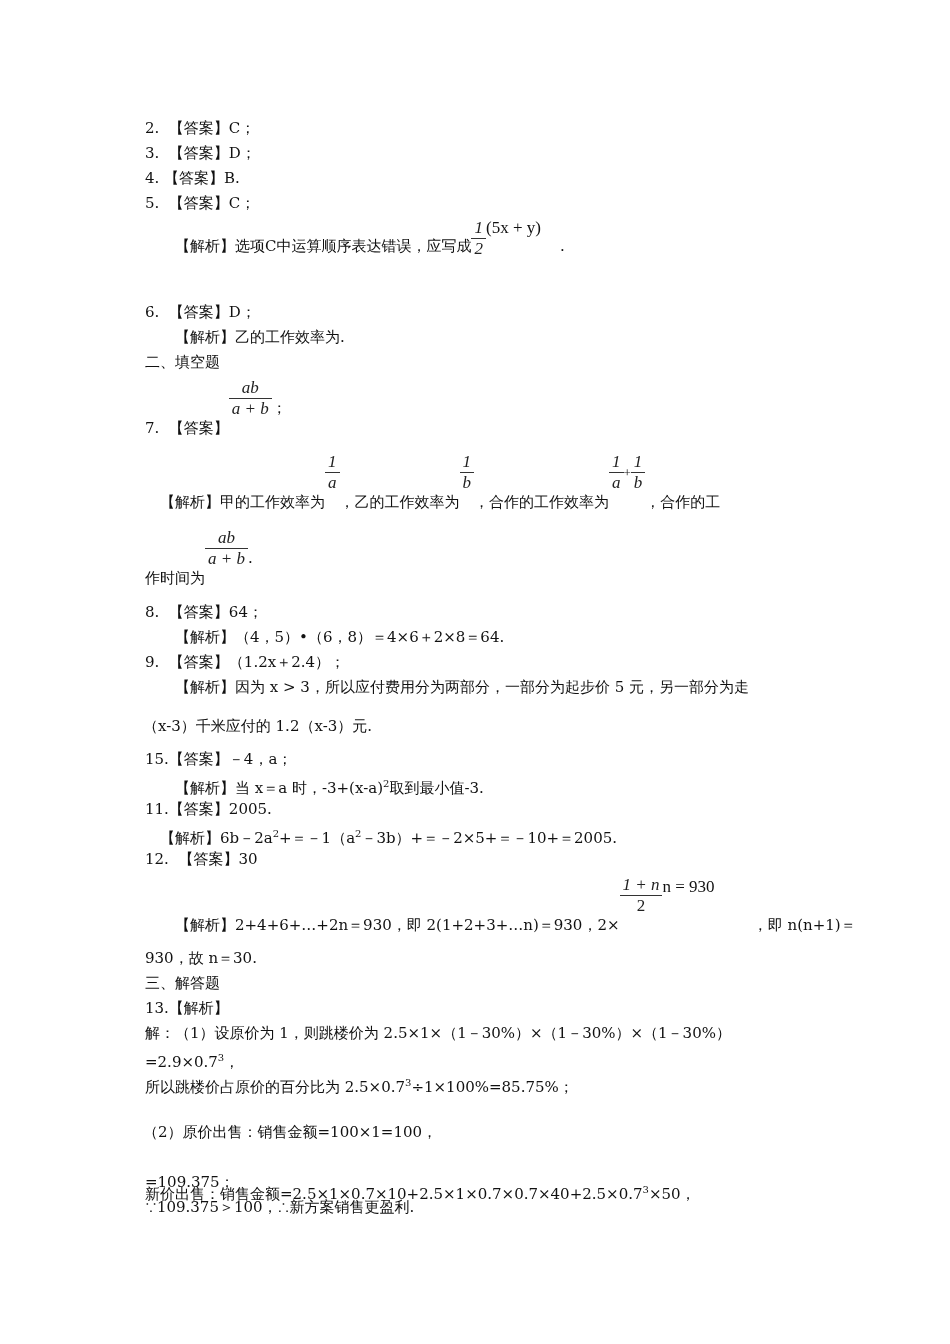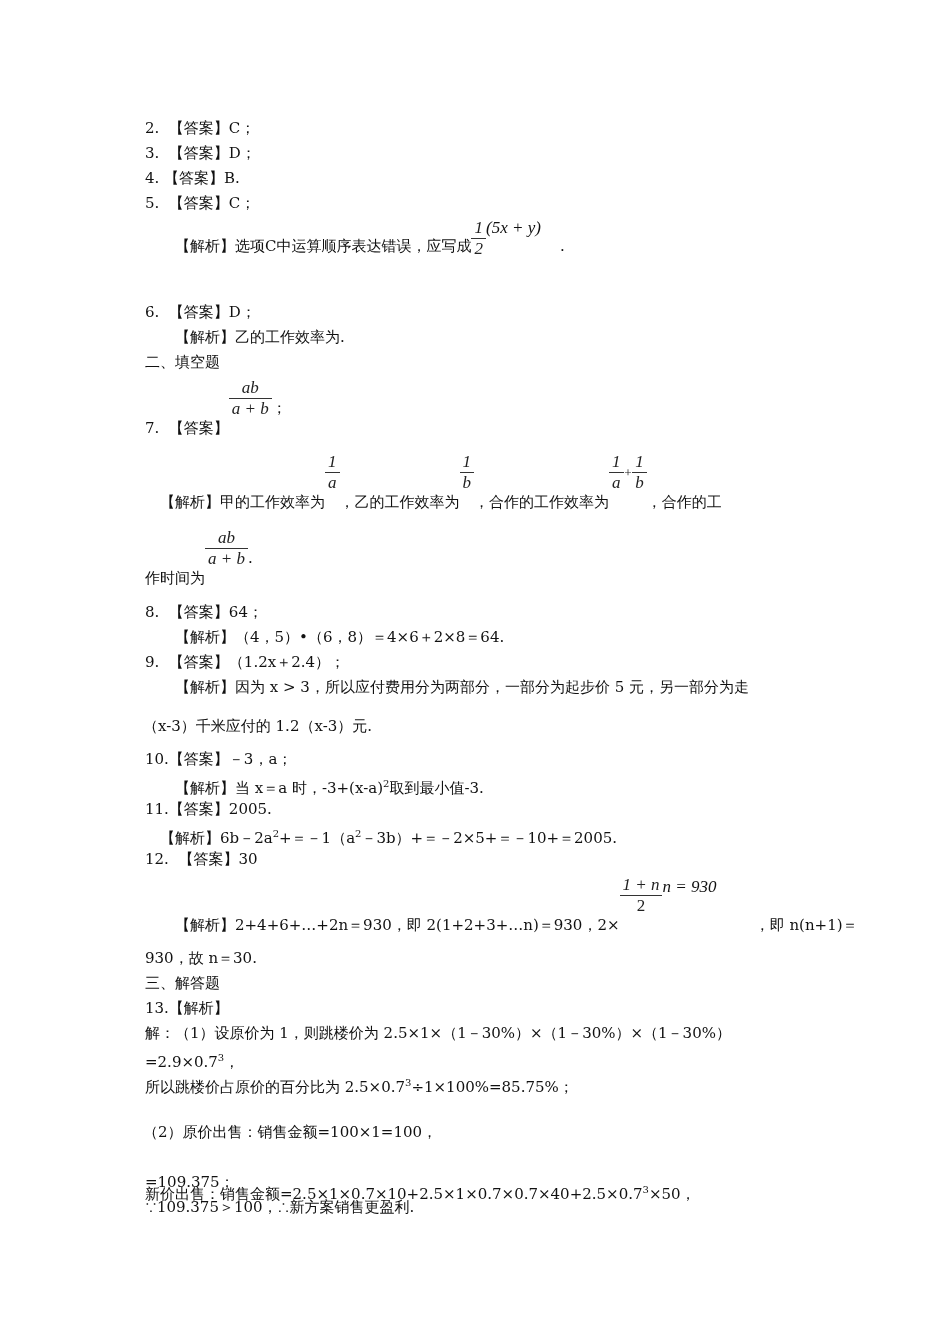--- a/index.html
+++ b/index.html
@@ -3,21 +3,21 @@
 <meta charset="utf-8">
 <style>
   html, body { margin: 0; padding: 0; background: #ffffff; }
   body { width: 950px; height: 1344px; position: relative; overflow: hidden;
          font-family: "DejaVu Serif", "Liberation Serif", serif; color: #111; font-size: 15px; }
   .ln { position: absolute; white-space: nowrap; line-height: 20px; }
   .frac { display: inline-block; vertical-align: middle; text-align: center; font-style: italic;
           font-family: "Liberation Serif", serif; font-size: 17px; color: #222; }
   .frac .num { display: block; padding: 0 3px; border-bottom: 1px solid #333; line-height: 20px; }
   .frac .den { display: block; padding: 0 3px; line-height: 20px; }
-  .math { font-family: "Liberation Serif", serif; font-style: italic; font-size: 17px; }
+  .math { font-family: "Liberation Serif", serif; font-size: 17px; }
   .up { font-size: 10px; vertical-align: super; }
 </style>
 </head>
 <body>
 
 <div>
 
   <div class="ln" style="left:145px;top:118px">
     <span>2.</span>&nbsp;&nbsp;<span>【答案】</span><span>C；</span>
   </div>
@@ -67,21 +67,21 @@
 
   <div class="ln" style="left:145px;top:652px">
     <span>9.</span>&nbsp;&nbsp;<span>【答案】</span><span>（1.2x＋2.4）；</span>
   </div>
   <div class="ln" style="left:175px;top:677px">
     <span>【解析】</span><span>因为 x &gt; 3，所以应付费用分为两部分，一部分为起步价 5 元，另一部分为走</span>
   </div>
   <div class="ln" style="left:143px;top:716px">（x-3）千米应付的 1.2（x-3）元.</div>
 
   <div class="ln" style="left:145px;top:749px">
-    <span>10.</span><span>【答案】</span><span>－3，a；</span>
+    <span>15.</span><span>【答案】</span><span>－4，a；</span>
   </div>
   <div class="ln" style="left:175px;top:774px">
     <span>【解析】</span><span>当 x＝a 时，-3+(x-a)</span><span class="up">2</span><span>取到最小值-3.</span>
   </div>
 
   <div class="ln" style="left:145px;top:799px">
     <span>11.</span><span>【答案】</span><span>2005.</span>
   </div>
   <div class="ln" style="left:160px;top:824px">
     <span>【解析】</span><span>6b－2a</span><span class="up">2</span><span>+＝－1（a</span><span class="up">2</span><span>－3b）+＝－2×5+＝－10+＝2005.</span>

